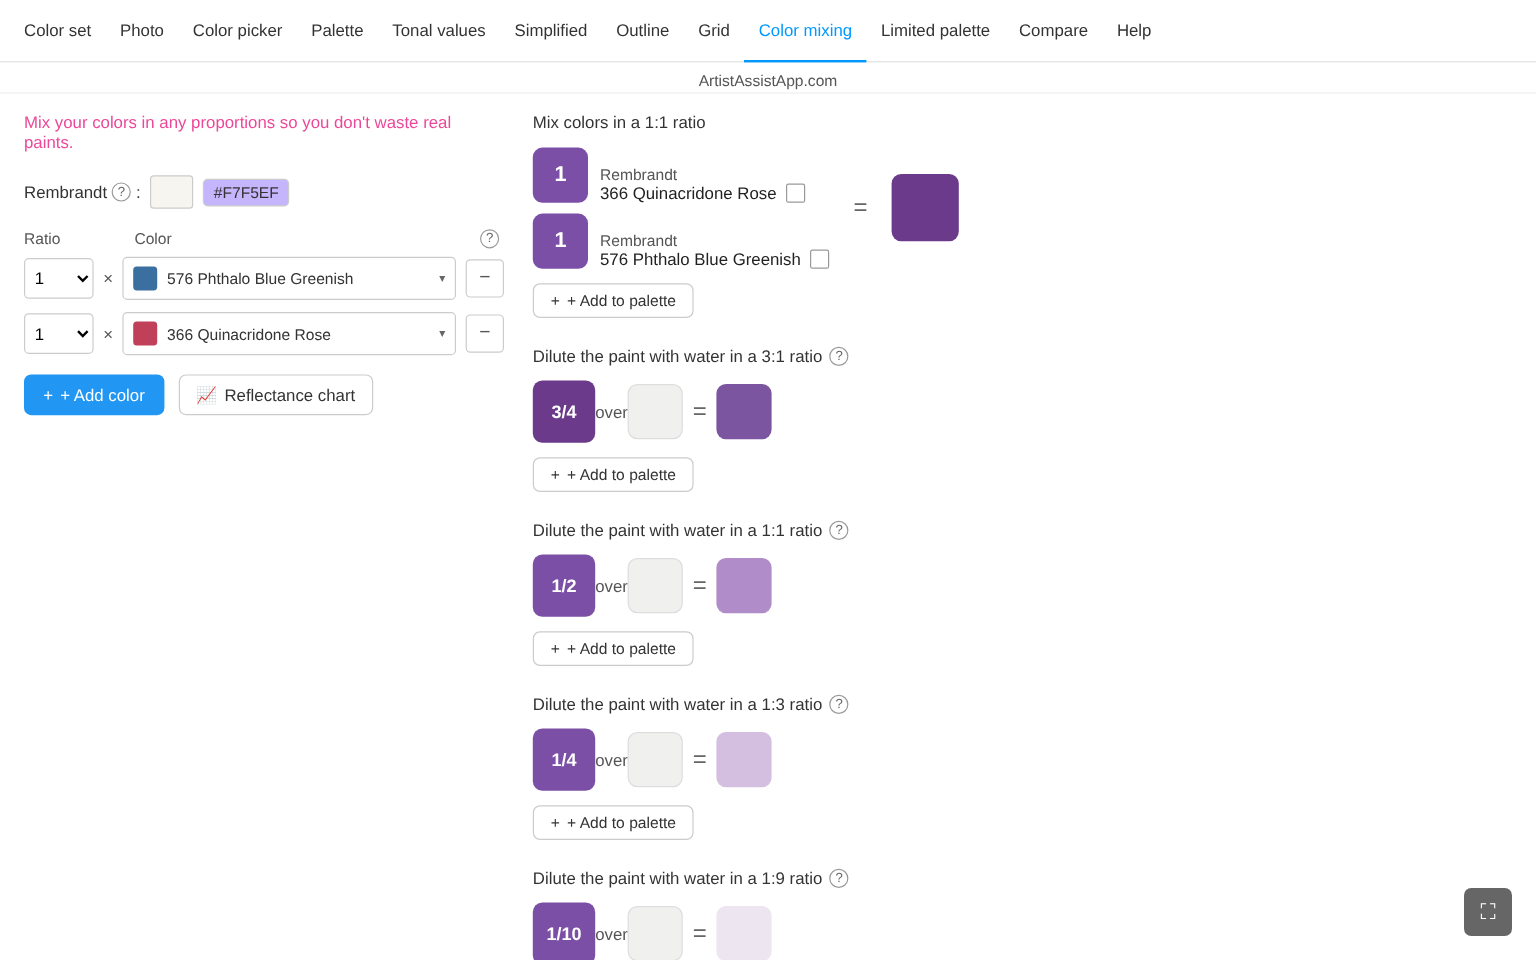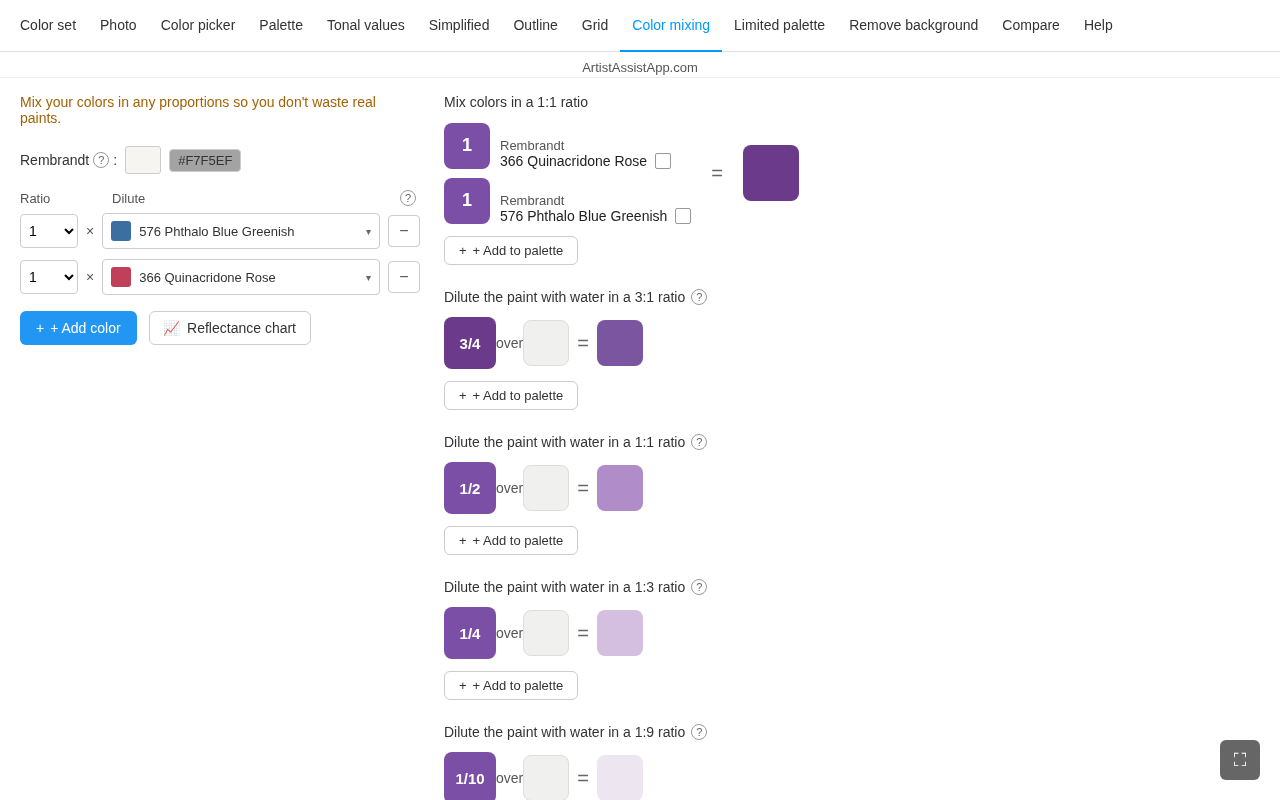--- a/index.html
+++ b/index.html
@@ -44,21 +44,21 @@
     }
 
     
     .left-panel {
       width: 400px;
       flex-shrink: 0;
     }
 
     .intro-text {
       font-size: 14px;
-      color: #a16207;
+      color: #ec4899;
       margin-bottom: 20px;
     }
 
     .background-row {
       display: flex;
       align-items: center;
       gap: 8px;
       margin-bottom: 16px;
     }
     .background-label {
@@ -84,21 +84,21 @@
       border: 1px solid #ccc;
       border-radius: 3px;
       background: #F7F5EF;
     }
     .bg-hex {
       font-size: 13px;
       color: #333;
       border: 1px solid #ccc;
       border-radius: 4px;
       padding: 3px 8px;
-      background: #a3a3a3;
+      background: #c4b5fd;
       text-align: right;
     }
 
     
     .col-headers {
       display: flex;
       align-items: center;
       gap: 8px;
       margin-bottom: 7px;
       font-size: 13px;
@@ -329,21 +329,20 @@
 <div class="nav-item">Color set</div>
     <div class="nav-item">Photo</div>
     <div class="nav-item">Color picker</div>
     <div class="nav-item">Palette</div>
     <div class="nav-item">Tonal values</div>
     <div class="nav-item">Simplified</div>
     <div class="nav-item">Outline</div>
     <div class="nav-item">Grid</div>
     <div class="nav-item active">Color mixing</div>
     <div class="nav-item">Limited palette</div>
-    <div class="nav-item">Remove background</div>
     <div class="nav-item">Compare</div>
     <div class="nav-item">Help</div>
   </nav>
 
 <div class="subtitle-bar">
   <span>ArtistAssistApp.com</span>
 </div>
 
 <div class="main-layout">
 
@@ -355,21 +354,21 @@
         <span>Rembrandt</span>
         <span class="help-icon">?</span>:
       </span>
       <div class="bg-color-box"></div>
       <span class="bg-hex">#F7F5EF</span>
     </div>
 
     <div class="col-headers">
       <span class="col-ratio-header">Ratio</span>
       <span class="col-x"></span>
-      <span class="col-color-header">Dilute</span>
+      <span class="col-color-header">Color</span>
       <span class="col-help">
         <span class="help-icon">?</span>
       </span>
     </div>
 
     <div class="color-row">
       <select class="ratio-select">
         <option>1</option><option>2</option><option>3</option>
       </select>
       <span class="multiply-sign">×</span>

